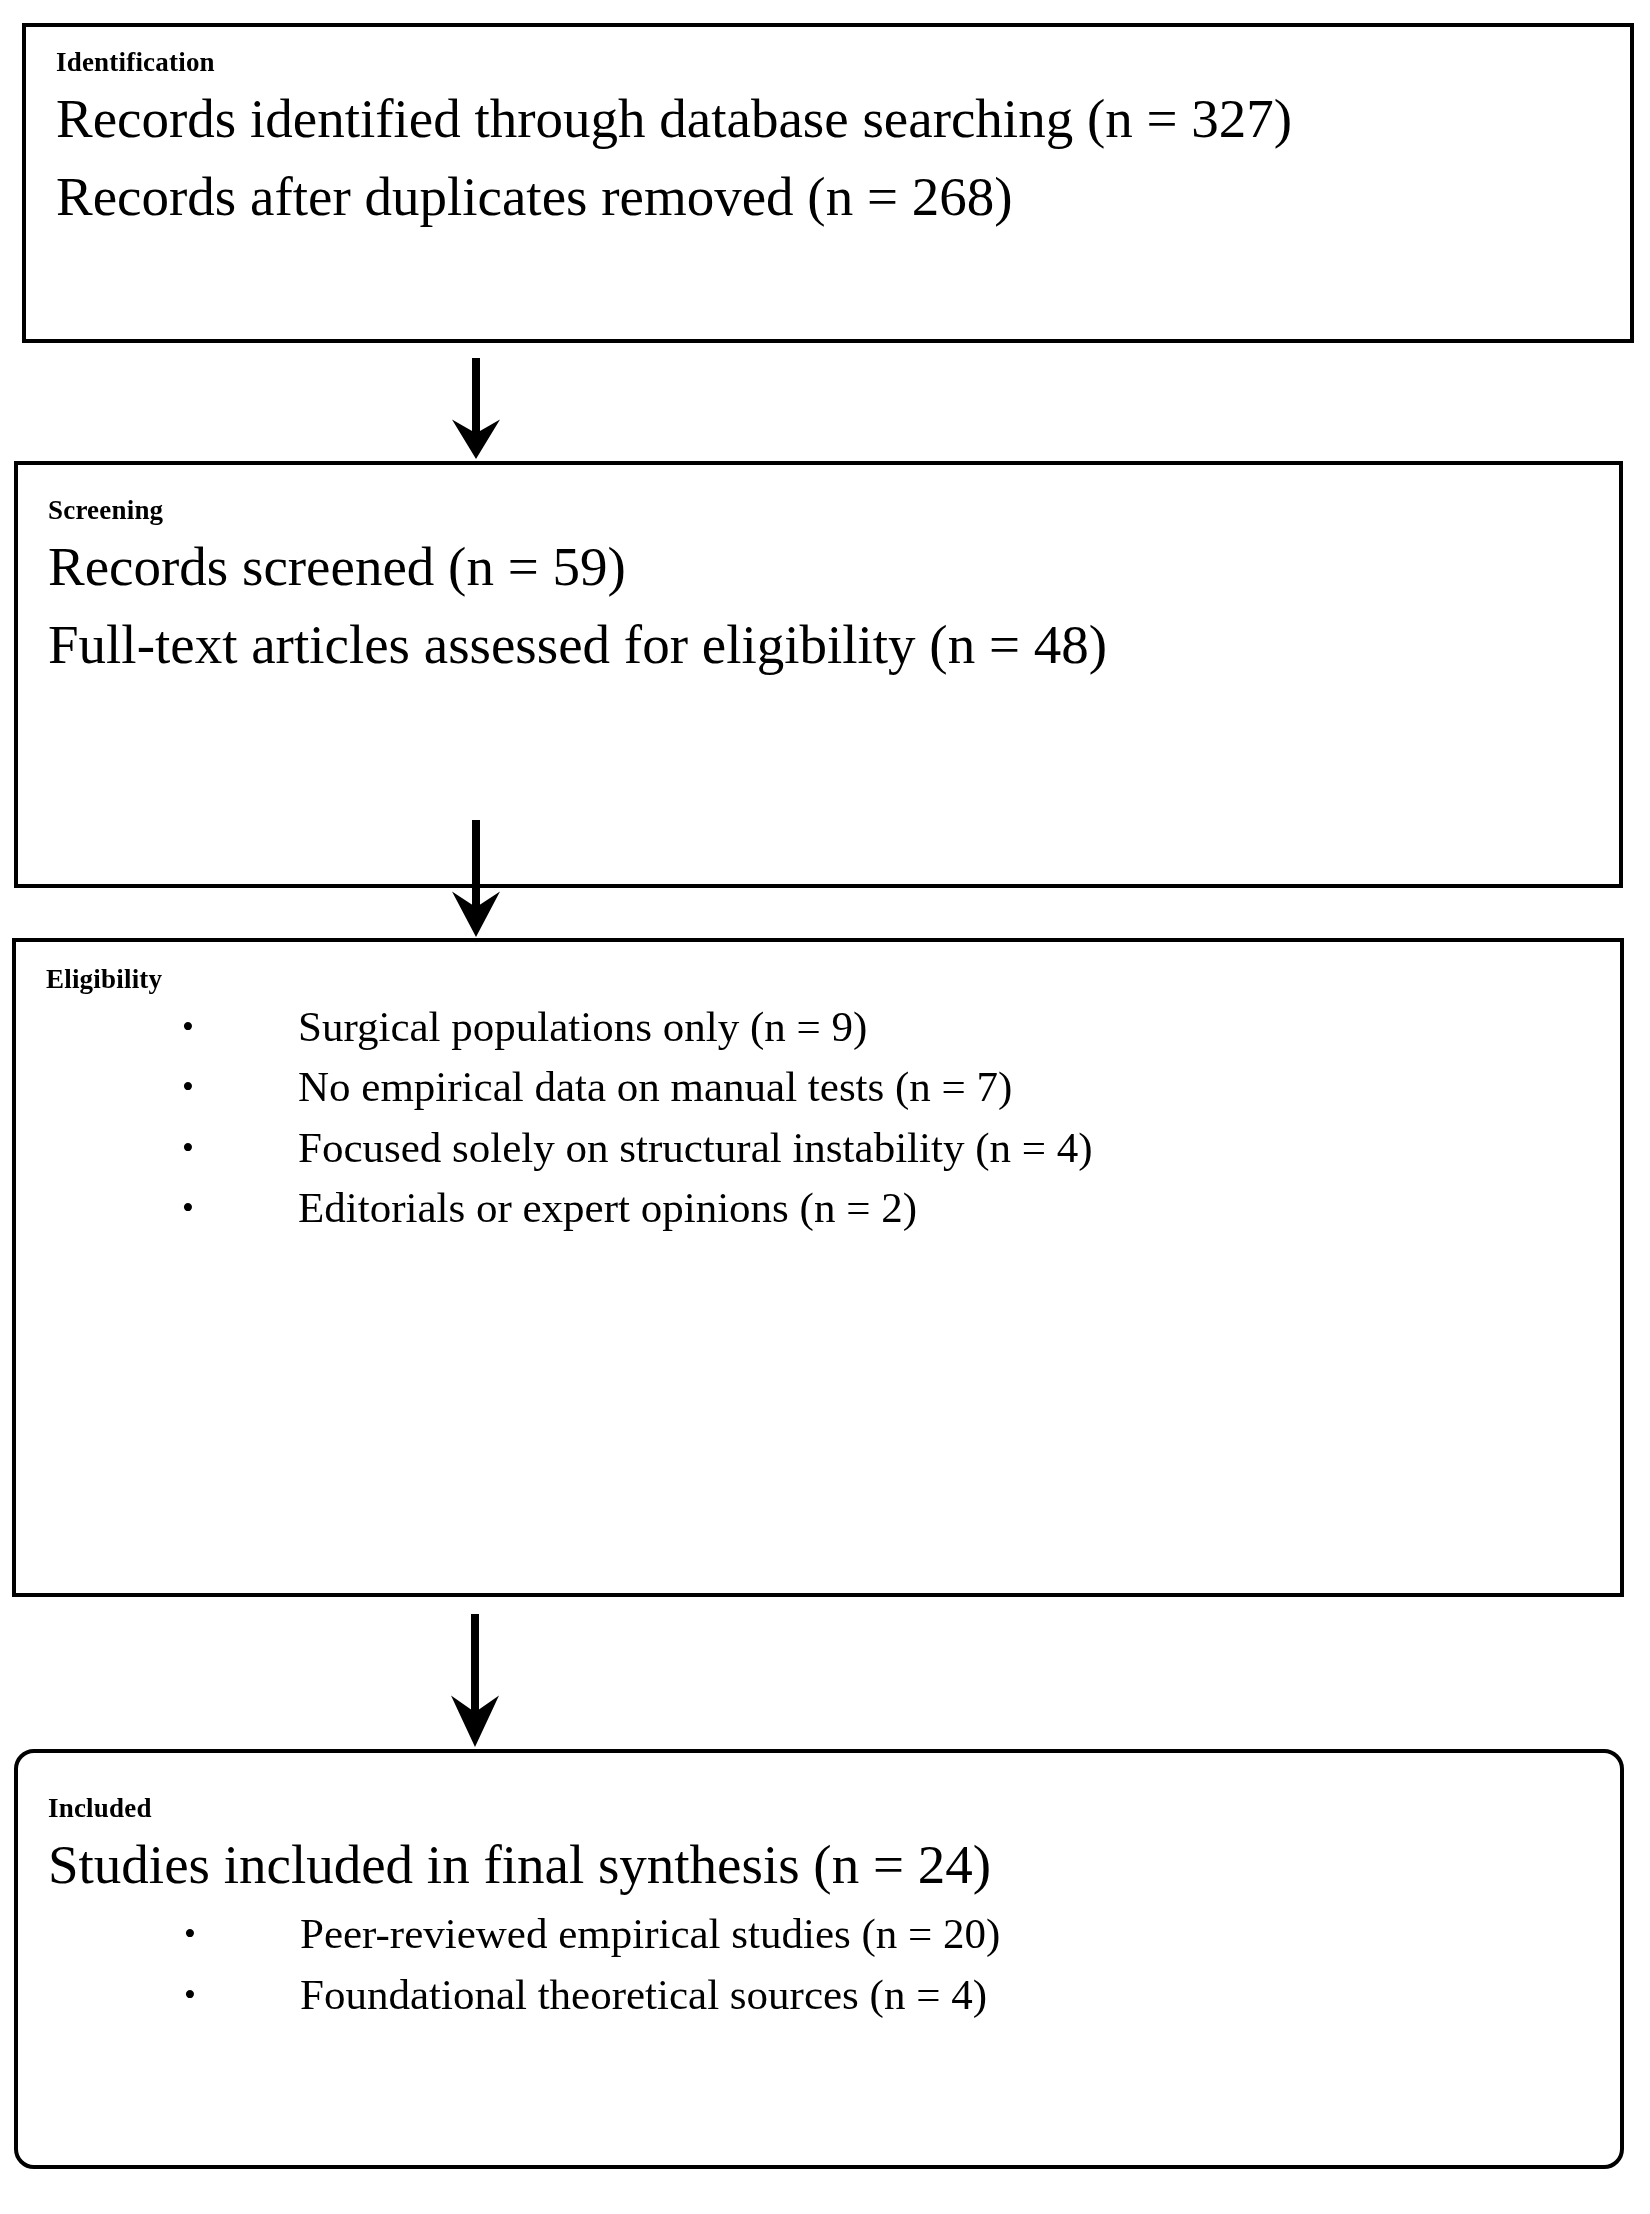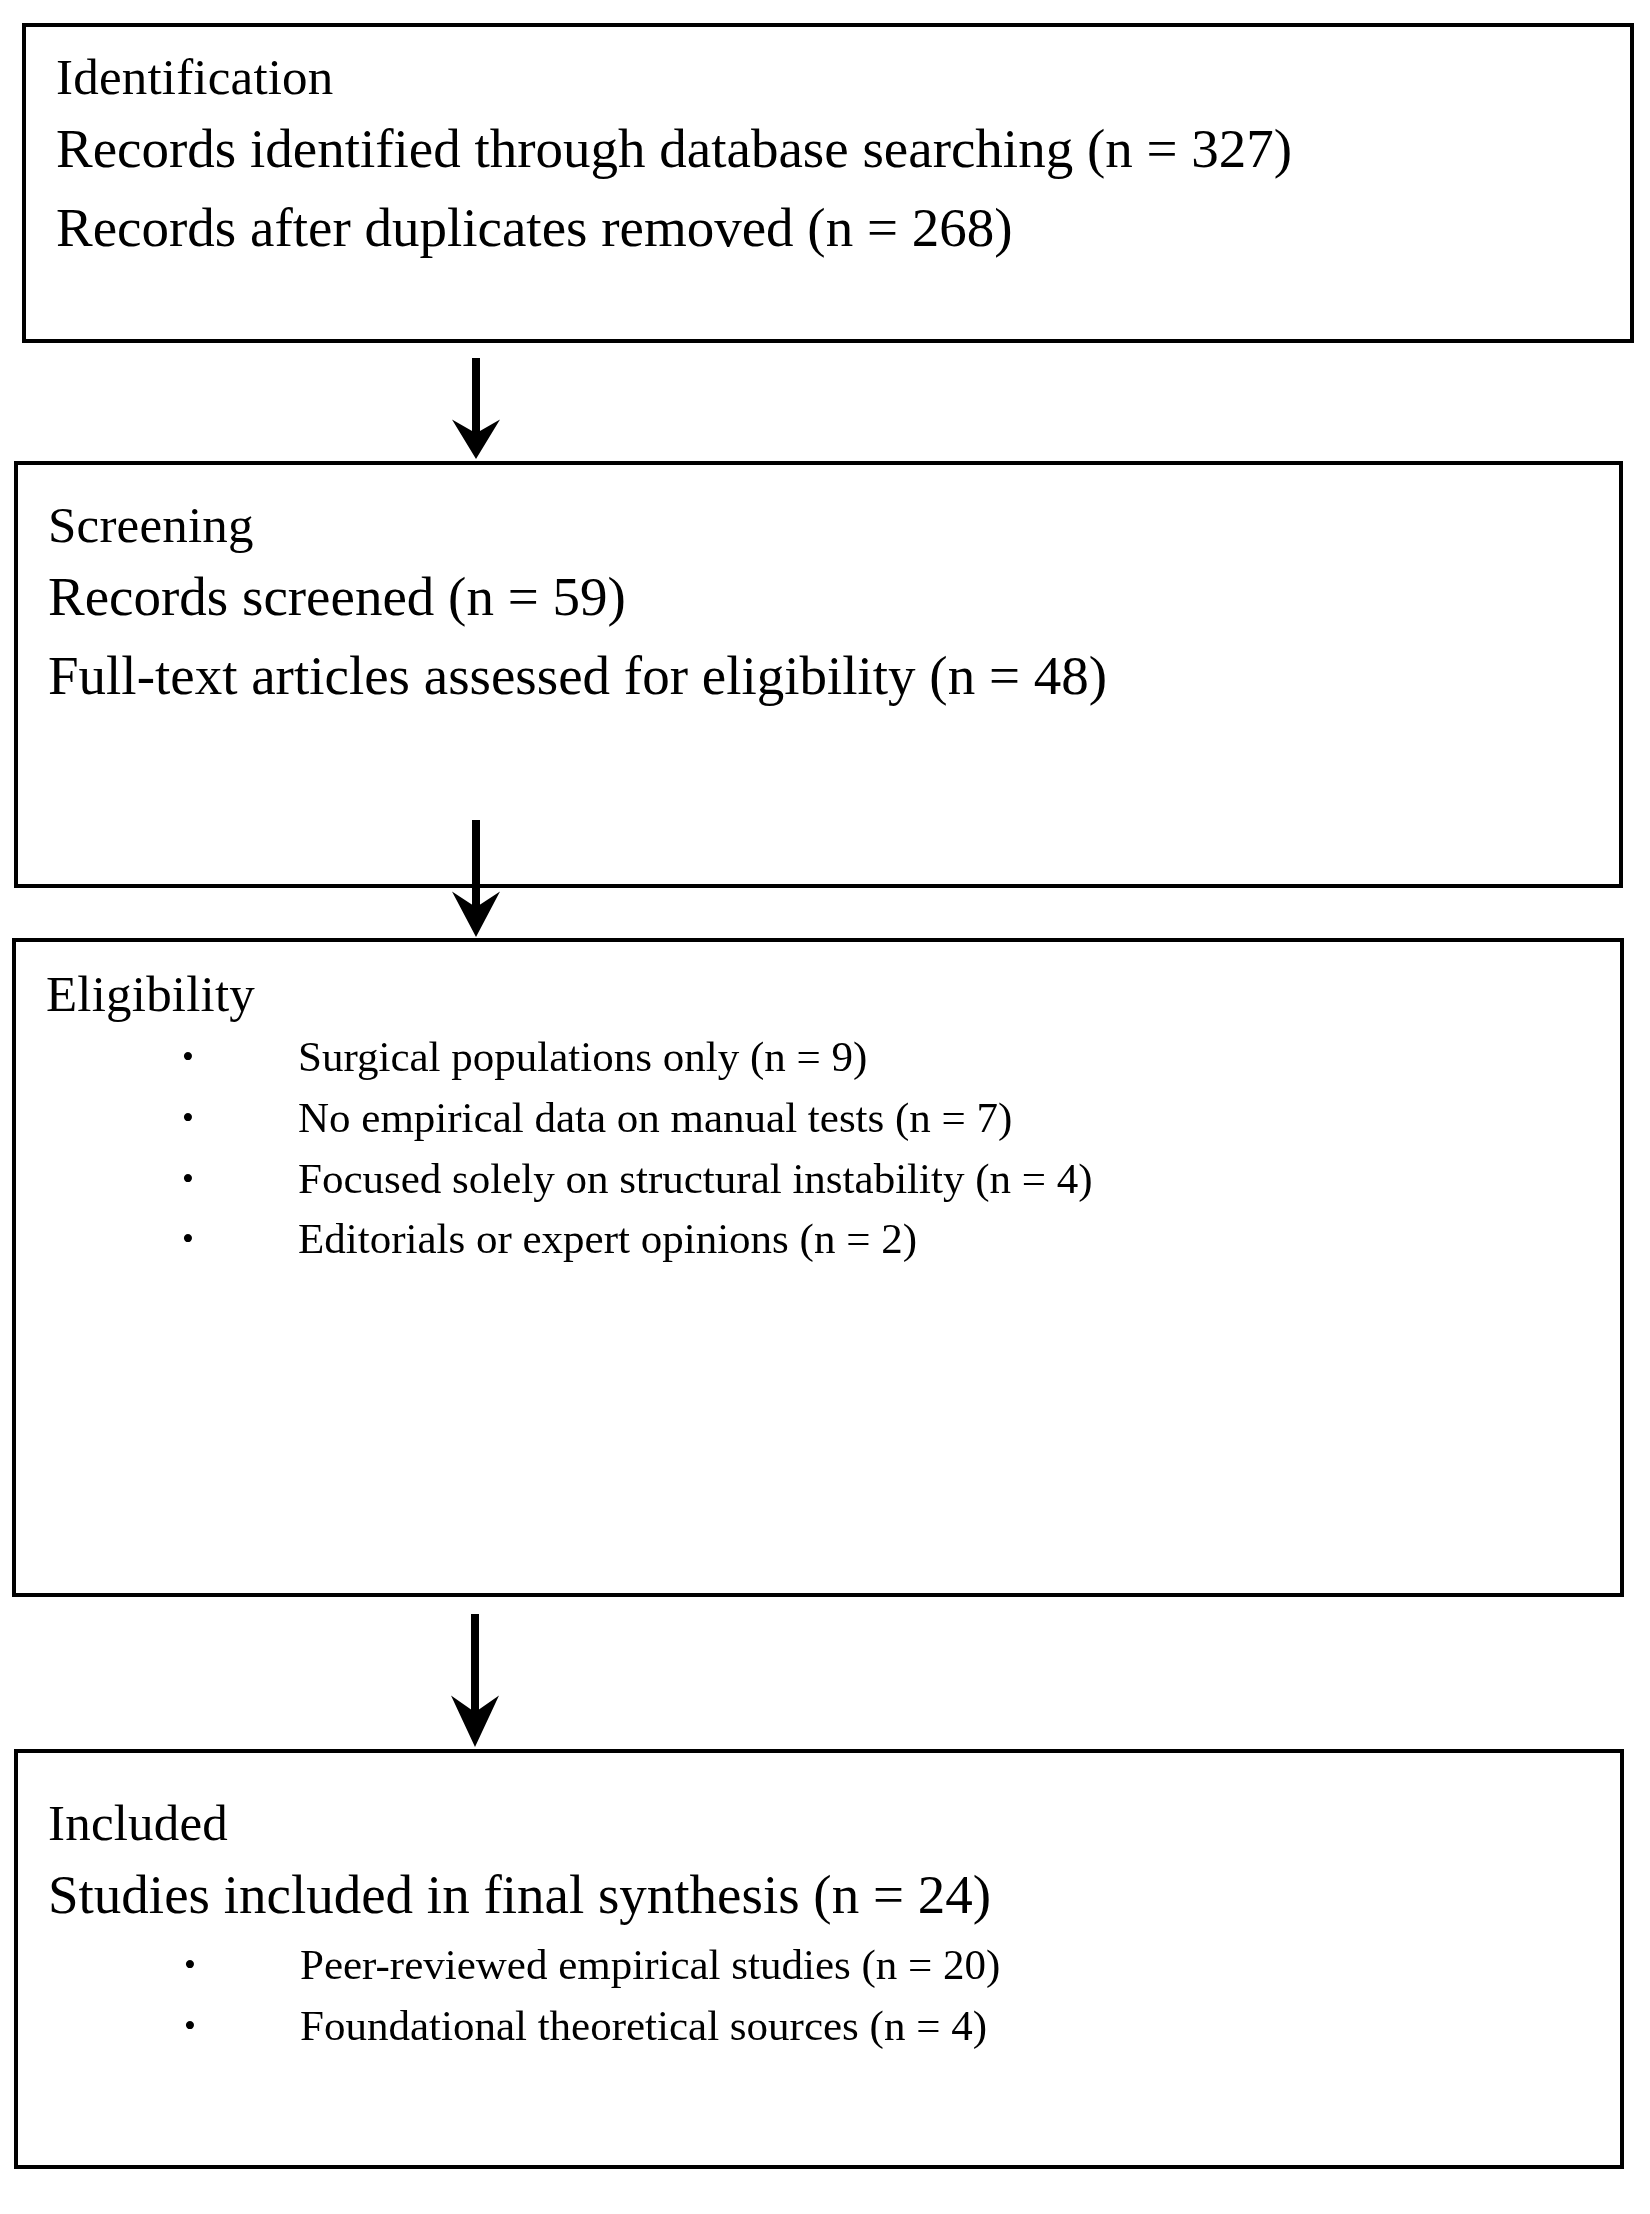--- a/index.html
+++ b/index.html
@@ -28,37 +28,37 @@
     position: absolute;
     box-sizing: border-box;
     background: #ffffff;
     border: 4px solid #000000;
   }
 
   
   #box-identification { left: 22px;  top: 23px;   width: 1612px; height: 320px; }
   #box-screening     { left: 14px;  top: 461px;  width: 1609px; height: 427px; }
   #box-eligibility   { left: 12px;  top: 938px;  width: 1612px; height: 659px; padding-left: 14px; }
-  #box-included      { left: 14px;  top: 1749px; width: 1610px; height: 420px; }
+  #box-included      { left: 14px;  top: 1749px; width: 1610px; height: 420px; border-radius: 20px; }
 
   .box-inner {
     position: absolute;
     left: 30px;
     right: 24px;
     top: 0;
   }
 
   #box-identification .box-inner { top: 18px; }
   #box-screening .box-inner      { top: 28px; }
   #box-eligibility .box-inner    { top: 20px; }
   #box-included .box-inner       { top: 38px; }
 
   .stage-title {
-    font-size: 51px;
-    font-weight: normal;
+    font-size: 27px;
+    font-weight: bold;
     line-height: 1.28;
     letter-spacing: 0.2px;
     white-space: nowrap;
   }
 
   .stage-line {
     font-size: 55px;
     font-weight: normal;
     line-height: 1.43;
     white-space: nowrap;

